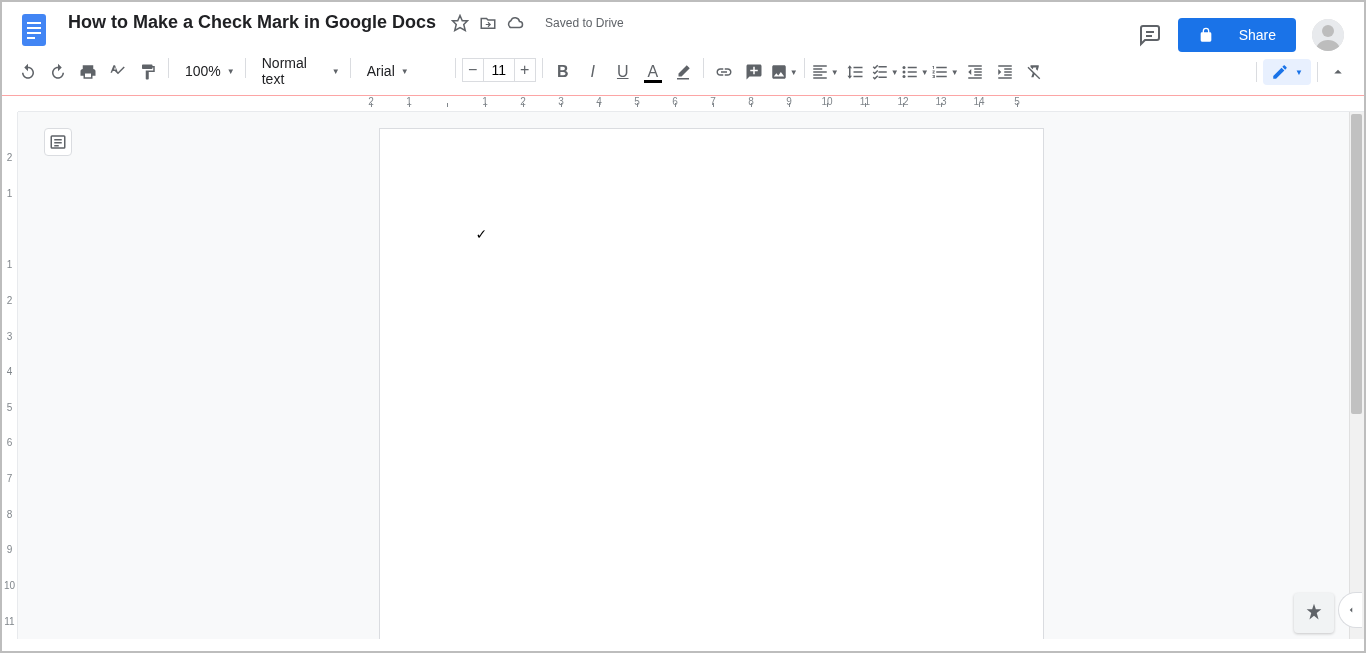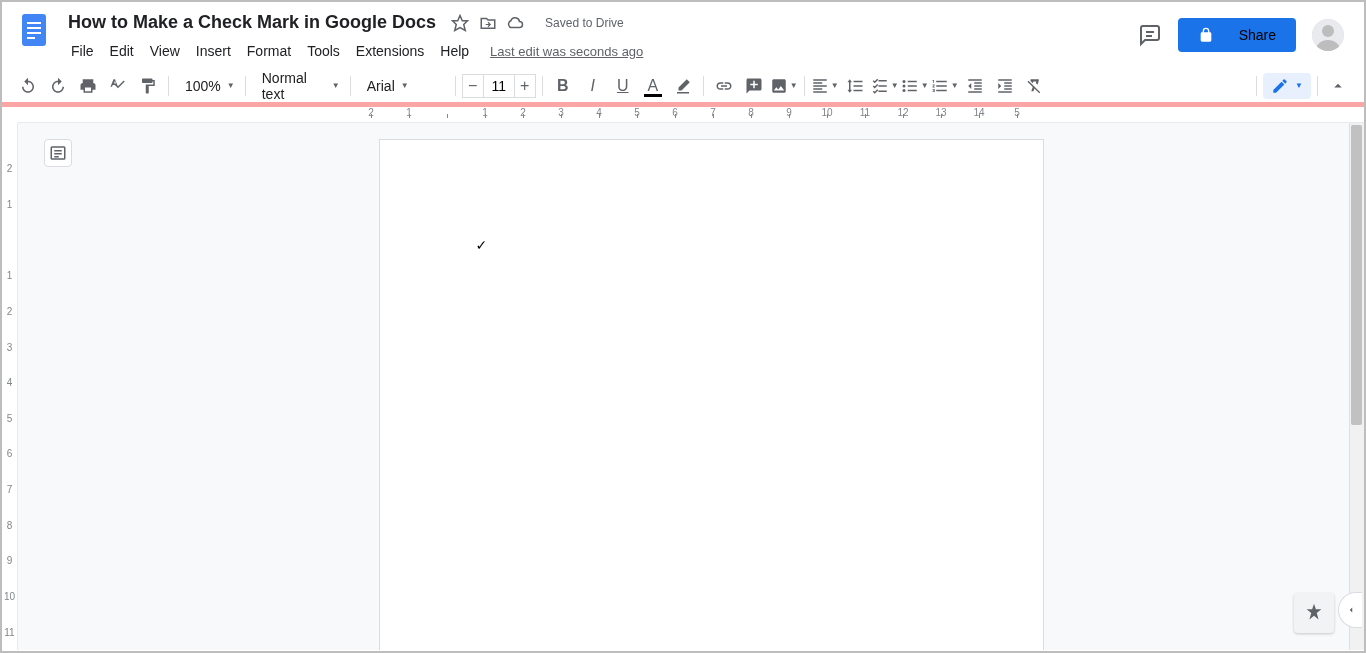--- a/index.html
+++ b/index.html
@@ -12,25 +12,25 @@
 .title-area { flex: 1; }
 .title-row { display: flex; align-items: center; gap: 8px; }
 .doc-title { font-size: 18px; color: #202124; padding: 2px 6px; font-weight: bold; }
 .title-icon { color: #5f6368; width: 20px; height: 20px; display: flex; align-items: center; justify-content: center; cursor: pointer; }
 .saved-status { display: flex; align-items: center; gap: 21px; color: #5f6368; font-size: 12px; }
 .menu-row { display: flex; align-items: center; gap: 2px; margin-top: 4px; padding-left: 2px; }
 .menu-item { font-size: 14px; color: #202124; padding: 4px 7px; cursor: pointer; border-radius: 4px; }
 .last-edit { font-size: 13px; color: #5f6368; text-decoration: underline; margin-left: 12px; cursor: pointer; }
 .header-right { display: flex; align-items: center; gap: 16px; padding-top: 8px; padding-right: 8px; }
 .comment-icon { color: #5f6368; width: 24px; height: 24px; display:flex; align-items:center; justify-content:center; cursor:pointer;}
-.share-btn { background: #1a73e8; color: #000000; border: none; border-radius: 4px; padding: 9px 20px; font-size: 14px; font-weight: 500; display: flex; align-items: center; gap: 25px; cursor: pointer; }
+.share-btn { background: #1a73e8; color: #ffffff; border: none; border-radius: 4px; padding: 9px 20px; font-size: 14px; font-weight: 500; display: flex; align-items: center; gap: 25px; cursor: pointer; }
 .avatar { width: 32px; height: 32px; border-radius: 50%; background: #e0e0e0; display:flex; align-items:center; justify-content:center; overflow:hidden;}
 
 
-.toolbar { display: flex; align-items: center; padding: 0 12px; height: 38px; border-bottom: 5px solid #fca5a5; margin-top: 6px; gap: 2px; }
+.toolbar { display: flex; align-items: flex-start; padding: 0 12px; height: 38px; border-bottom: 1px solid #fca5a5; margin-top: 6px; gap: 2px; }
 .tb-btn { width: 28px; height: 28px; display: flex; align-items: center; justify-content: center; color: #5f6368; cursor: pointer; border-radius: 4px; font-size: 16px;}
 .tb-sep { width: 1px; height: 20px; background: #dadce0; margin: 0 4px; }
 .tb-combo { display: flex; align-items: center; padding: 0 4px 0 10px; height: 26px; font-size: 14px; color: #202124; cursor: pointer; gap: 6px; }
 .tb-dropdown-arrow { font-size: 8px; color: #5f6368; }
 .font-size-group { display: flex; align-items: center; }
 .fs-btn { width: 22px; height: 24px; border: 1px solid #dadce0; display:flex; align-items:center; justify-content:center; font-size:16px; color:#5f6368; cursor:pointer;}
 .fs-input { width: 30px; height: 24px; border: 1px solid #dadce0; border-left:none; border-right:none; text-align: center; font-size: 14px; }
 .text-color { position: relative; }
 .text-color::after { content: ''; position: absolute; bottom: 3px; left: 5px; right: 5px; height: 3px; background: #000; }
 .toolbar-right { margin-left: auto; display: flex; align-items: center; gap: 2px; }
@@ -85,31 +85,20 @@
             <path d="M3 6h7l2 2h9v11H3z"></path>
             <path d="M12 11l3 3-3 3M9 14h6" stroke-width="1.5"></path>
           </svg>
         </div>
       <div class="saved-status">
         <svg width="18" height="18" viewBox="0 0 24 24" fill="none" stroke="#5f6368" stroke-width="2">
             <path d="M18 18a4 4 0 0 0 0-8 6 6 0 0 0-11.5-1A5 5 0 0 0 6 18z"></path>
           </svg>
         <span>Saved to Drive</span>
       </div>
-    </div>
-    <div class="menu-row">
-      <div class="menu-item">File</div>
-      <div class="menu-item">Edit</div>
-      <div class="menu-item">View</div>
-      <div class="menu-item">Insert</div>
-      <div class="menu-item">Format</div>
-      <div class="menu-item">Tools</div>
-      <div class="menu-item">Extensions</div>
-      <div class="menu-item">Help</div>
-      <a class="last-edit">Last edit was seconds ago</a>
     </div>
   </div>
   <div class="header-right">
     <div class="comment-icon">
         <svg width="24" height="24" viewBox="0 0 24 24" fill="none" stroke="#5f6368" stroke-width="2">
           <path d="M21 15a2 2 0 0 1-2 2H7l-4 4V5a2 2 0 0 1 2-2h14a2 2 0 0 1 2 2z"></path>
           <line x1="8" y1="9" x2="16" y2="9"></line>
           <line x1="8" y1="13" x2="14" y2="13"></line>
         </svg>
       </div>

